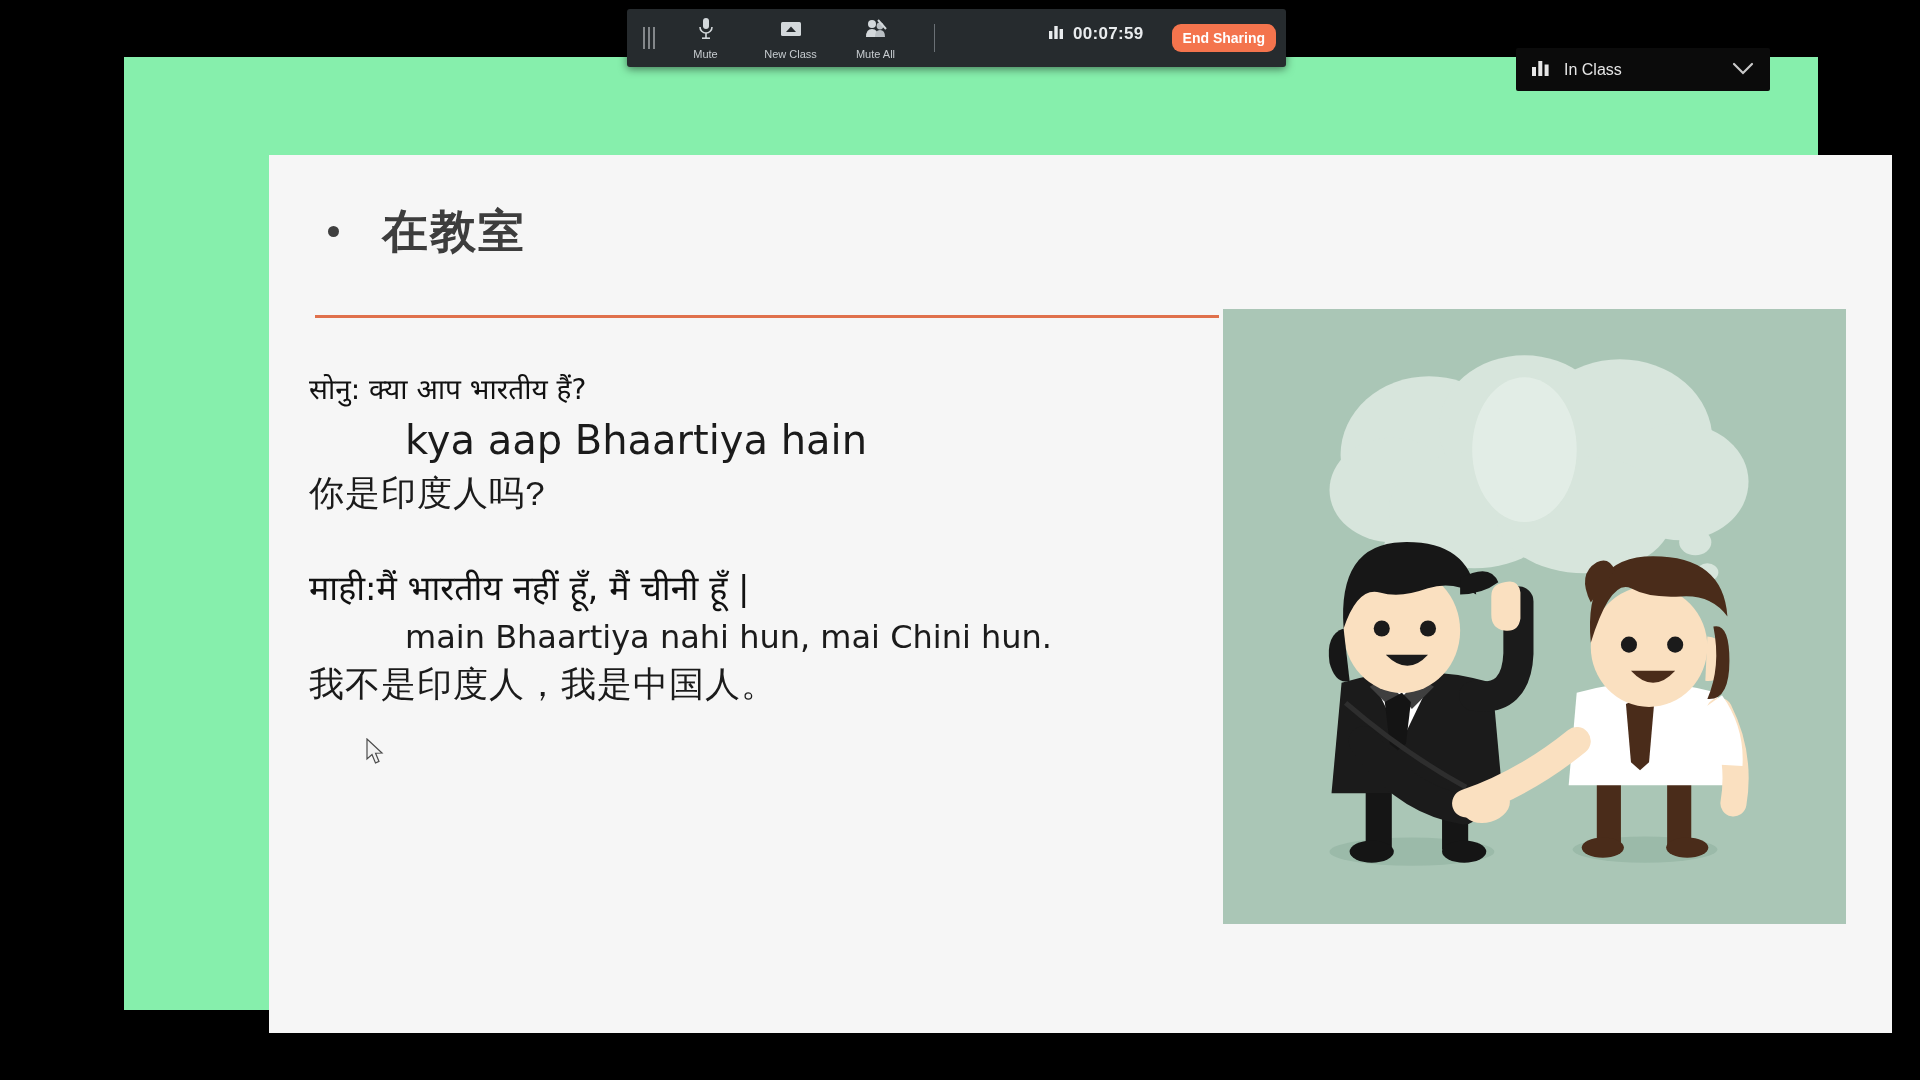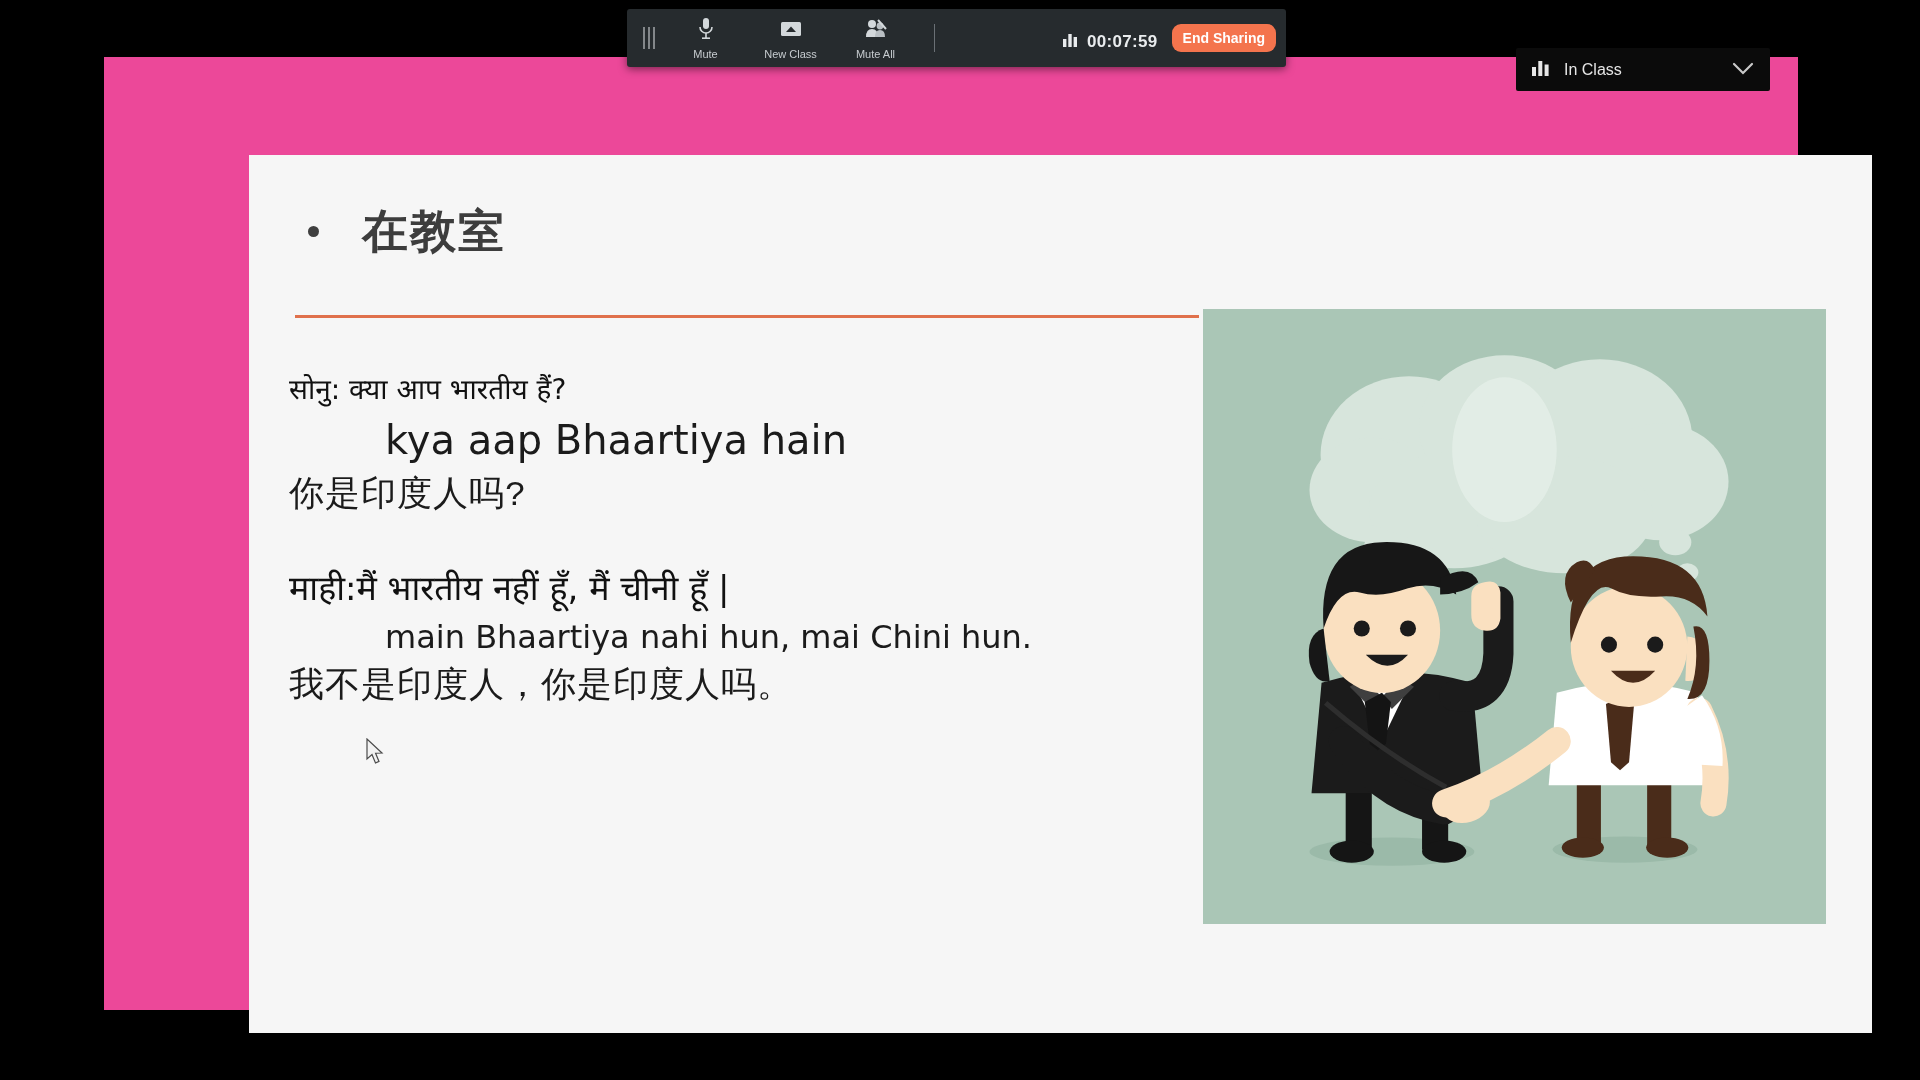--- a/index.html
+++ b/index.html
@@ -4,22 +4,22 @@
 <style>
   * { margin:0; padding:0; box-sizing:border-box; }
   html,body{
     width:1920px; height:1080px; background:#000; overflow:hidden;
     font-family:"Liberation Sans","DejaVu Sans",sans-serif;
   }
   #stage{ position:relative; width:1920px; height:1080px; background:#000; }
 
   
   #share-frame{
-    position:absolute; left:104px; top:57px; width:1694px; height:953px;
-    background:#ec4899;
+    position:absolute; left:124px; top:57px; width:1694px; height:953px;
+    background:#86efac;
   }
   #slide{
     position:absolute; left:145px; top:98px; width:1623px; height:878px;
     background:#f6f6f6;
   }
 
   
   #title-row{
     position:absolute; left:47px; top:38px; width:1480px; height:76px;
     display:flex; align-items:center;
@@ -80,21 +80,21 @@
   .tb-item{
     width:85px; height:100%; display:flex; flex-direction:column;
     align-items:center; justify-content:center; gap:10px; cursor:pointer;
   }
   .tb-ico{ height:22px; display:flex; align-items:flex-end; }
   .tb-lbl{ font-size:11px; color:#c7ccd0; line-height:1; }
   #tb-div{
     width:1px; height:28px; background:#6a7075; margin-left:16px; margin-right:18px;
   }
   #tb-right{
-    margin-left:auto; display:flex; align-items:flex-end; gap:14px;
+    margin-left:auto; display:flex; align-items:flex-start; gap:28px;
     padding-right:10px;
   }
   #tb-timer{
     display:flex; align-items:center; gap:8px;
     font-size:17px; color:#e9ecee; font-weight:bold; letter-spacing:.3px;
   }
   #end-sharing{
     background:#f4744d; color:#fff; font-size:14px; font-weight:600;
     padding:6px 11px; border-radius:9px; cursor:pointer; white-space:nowrap;
   }
@@ -139,21 +139,21 @@
 
       <div id="dialogue">
         <div class="blk" id="blk1">
           <div class="line-hi">सोनु: क्या आप भारतीय हैं?</div>
           <div class="line-rom">kya aap Bhaartiya hain</div>
           <div class="line-zh">你是印度人吗?</div>
         </div>
         <div class="blk" id="blk2">
           <div class="line-hi">माही:मैं भारतीय नहीं हूँ, मैं चीनी हूँ |</div>
           <div class="line-rom">main Bhaartiya nahi hun, mai Chini hun.</div>
-          <div class="line-zh">我不是印度人，你是印度人吗。</div>
+          <div class="line-zh">我不是印度人，我是中国人。</div>
         </div>
       </div>
 
       <div id="illus">
         <svg viewBox="0 0 620 612" xmlns="http://www.w3.org/2000/svg">
           <rect x="0" y="0" width="620" height="612" fill="#aac6b6"></rect>
 
           <g fill="#d7e5dc">
             <ellipse cx="205" cy="145" rx="88" ry="78"></ellipse>
             <ellipse cx="300" cy="118" rx="85" ry="72"></ellipse>

